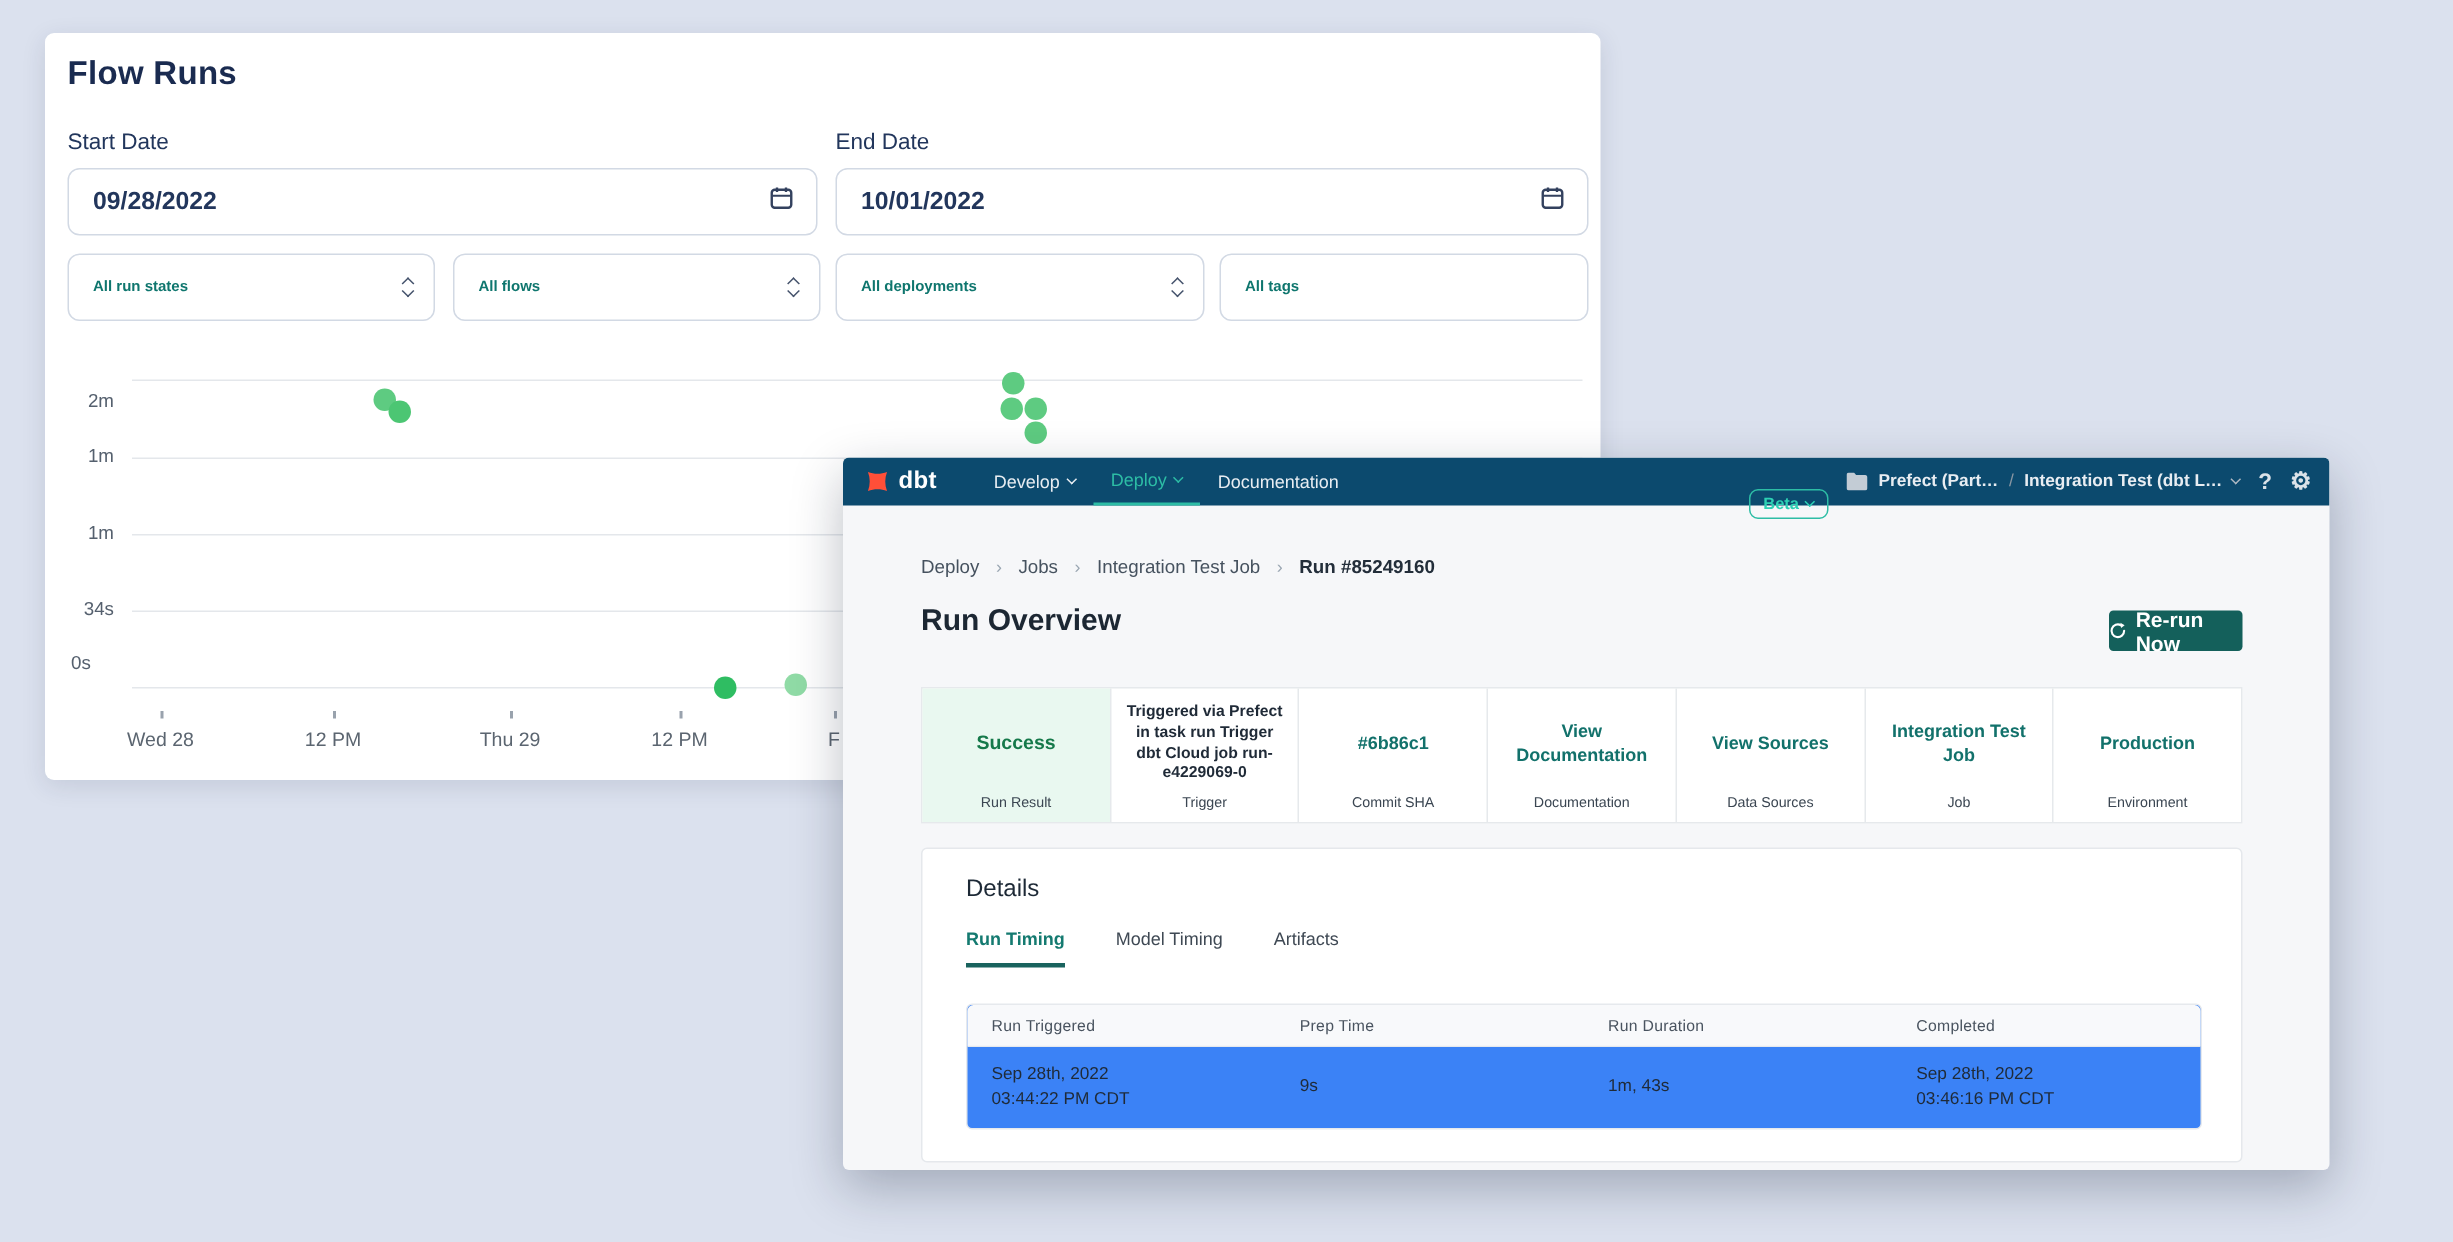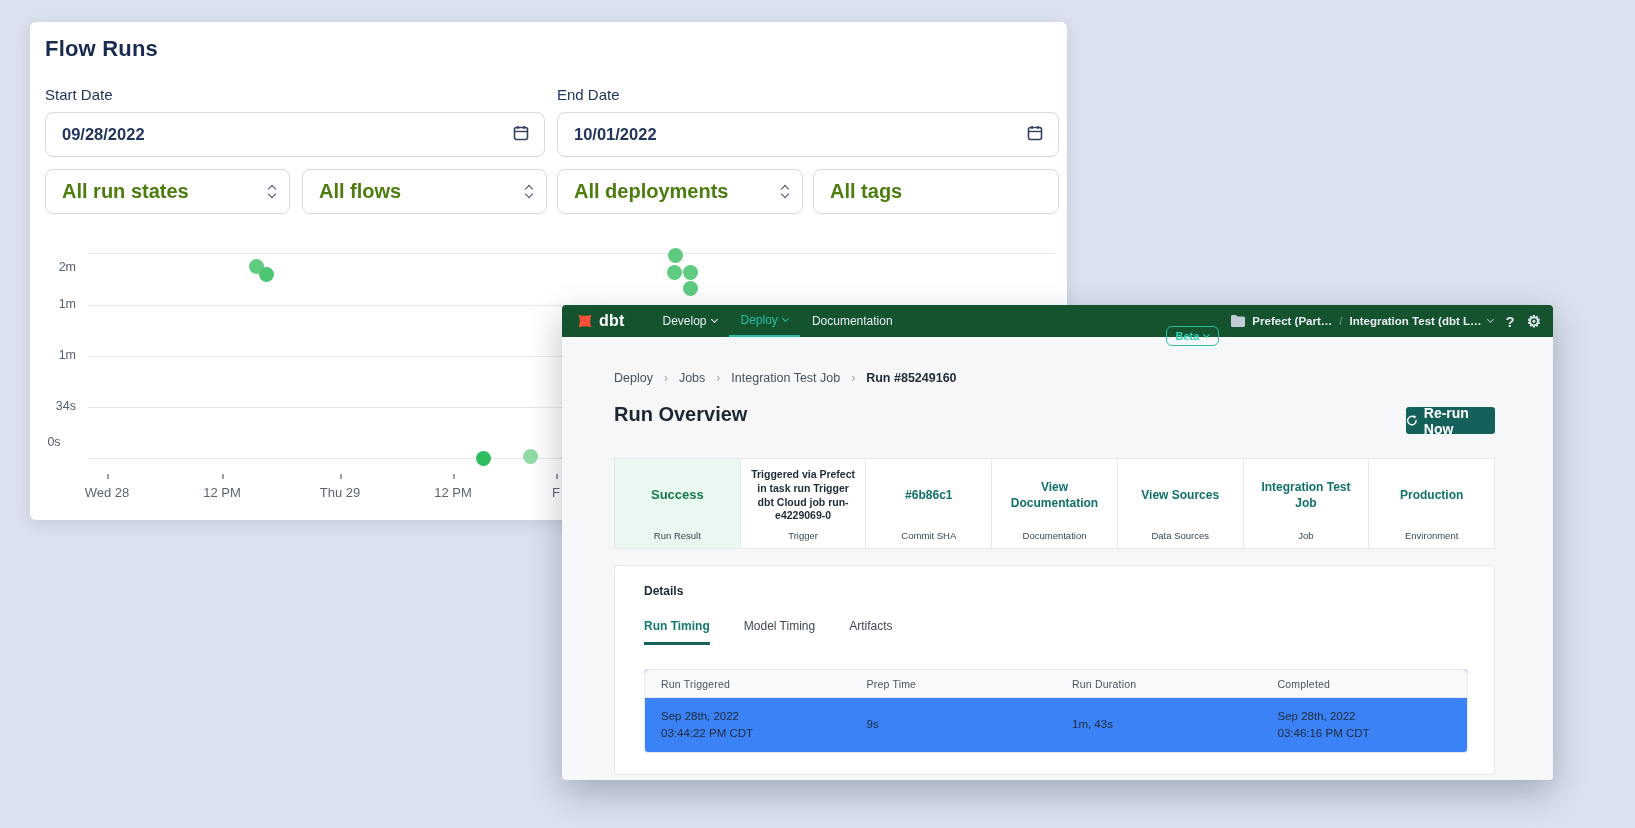--- a/index.html
+++ b/index.html
@@ -9,36 +9,36 @@
   
   .flow-card { position:absolute; left:30px; top:22px; width:1037px; height:498px;
     background:#fff; border-radius:6px; box-shadow:0 4px 16px rgba(30,40,70,.12); z-index:1; }
   .flow-title { position:absolute; left:15px; top:14px; font-size:22px; font-weight:700; color:#1a2b50; letter-spacing:.2px; }
   .field-label { position:absolute; font-size:15px; color:#22365c; }
   .date-input { position:absolute; height:45px; border:1px solid #d2d9e4; border-radius:8px;
     display:flex; align-items:center; justify-content:space-between; padding:0 14px 0 16px; background:#fff; }
   .date-input .val { font-size:16.5px; font-weight:600; color:#22365c; }
   .select-box { position:absolute; height:45px; border:1px solid #d2d9e4; border-radius:8px;
     display:flex; align-items:center; justify-content:space-between; padding:0 14px 0 16px; background:#fff; }
-  .select-box .val { font-size:20px; font-weight:600; color:#4d7c0f; }
+  .select-box .val { font-size:10px; font-weight:600; color:#0f766e; }
   .updown { display:inline-flex; flex-direction:column; align-items:center; }
   .updown i { display:block; width:6px; height:6px; border-right:1.8px solid #44526b; border-bottom:1.8px solid #44526b; }
   .updown .u { transform:rotate(-135deg); margin-bottom:1px; }
   .updown .d { transform:rotate(45deg); margin-top:-2px; }
   .chart-plot { position:absolute; inset:0; }
   .gridline { position:absolute; height:1px; background:#e4e7eb; }
   .ytick-label { position:absolute; width:44px; text-align:right; font-size:12.5px; color:#55606e; }
   .xtick-mark { position:absolute; width:1.5px; height:5px; background:#99a2ad; }
   .xtick-label { position:absolute; width:70px; text-align:center; font-size:13px; color:#5b6570; }
   .dot { position:absolute; width:15px; height:15px; border-radius:50%; }
 
   
   .dbt-win { position:absolute; left:562px; top:305px; width:991px; height:475px; background:#f6f7f9;
     border-radius:4px; box-shadow:0 12px 34px rgba(15,25,45,.28); z-index:2; overflow:hidden; }
-  .dbt-nav { position:absolute; left:0; top:0; width:100%; height:32px; background:#14532d;
+  .dbt-nav { position:absolute; left:0; top:0; width:100%; height:32px; background:#0c4a6e;
     display:flex; align-items:stretch; padding:0 12px 0 14px; }
   .dbt-logo { display:flex; align-items:center; gap:5px; margin-right:26px; }
   .dbt-logo .word { color:#fff; font-weight:700; font-size:16px; letter-spacing:.2px; }
   .nav-item { display:flex; align-items:center; gap:5px; padding:4px 12px; font-size:12px; color:#e8edf2; cursor:pointer; }
   .nav-item.active { color:#2dbda5; border-bottom:2px solid #2dbda5; }
   .chev { display:inline-block; width:5px; height:5px; border-right:1.6px solid currentColor; border-bottom:1.6px solid currentColor; transform:rotate(45deg); margin-top:-3px; }
   .nav-right { margin-left:auto; display:flex; align-items:center; gap:12px; }
   .beta-pill { display:flex; align-items:center; gap:5px; border:1px solid #2dbda5; color:#2dd1b4;
     font-size:11px; font-weight:700; padding:3px 9px; border-radius:6px;margin-top:29px; }
   .nav-crumb { display:flex; align-items:center; gap:7px; color:#e8edf2; font-size:11.5px; font-weight:600; }
@@ -56,21 +56,21 @@
     background:#fff; border:1px solid #e6e9ec; }
   .status-card { flex:1; position:relative; border-left:1px solid #e6e9ec; display:flex; align-items:center; justify-content:center; padding:0 8px 16px; text-align:center; }
   .status-card:first-child { border-left:none; background:#e9f8f0; }
   .status-card .value { font-size:12px; font-weight:700; color:#12716b; line-height:1.3; }
   .status-card.success .value { color:#15794a; font-size:13px; }
   .status-card.trigger .value { color:#1f2a37; font-size:10.5px; }
   .status-card .label { position:absolute; left:0; right:0; bottom:7px; font-size:9.5px; color:#3b4652; }
 
   .details-card { position:absolute; left:52px; top:260px; width:881px; height:210px; background:#fff;
     border:1px solid #e5e8ec; border-radius:4px; }
-  .details-title { position:absolute; left:29px; top:18px; font-size:12px; font-weight:700; color:#1d2936; }
+  .details-title { position:absolute; left:29px; top:18px; font-size:16px; font-weight:400; color:#1d2936; }
   .tabs { position:absolute; left:29px; top:53px; display:flex; gap:34px; }
   .tab { font-size:12px; color:#3f4954; padding-bottom:9px; cursor:pointer; }
   .tab.active { color:#147a70; font-weight:700; border-bottom:3px solid #19635e; }
   .run-table { position:absolute; left:29px; top:103px; width:824px; border:1px solid #e6e9ed; border-radius:4px; background:#3b82f6; }
   .rt-header { display:flex; height:28px; background:#f8f9fb; border-bottom:1px solid #e6e9ed; border-radius:4px 4px 0 0; }
   .rt-header .hcell { width:206px; display:flex; align-items:center; padding-left:16px; font-size:10.5px; color:#49535f; letter-spacing:.2px; }
   .rt-row { display:flex; height:54px; }
   .rt-row .cell { width:206px; display:flex; flex-direction:column; justify-content:center; padding-left:16px; font-size:11.5px; color:#1f2a37; line-height:1.5; }
 </style>
 </head>

